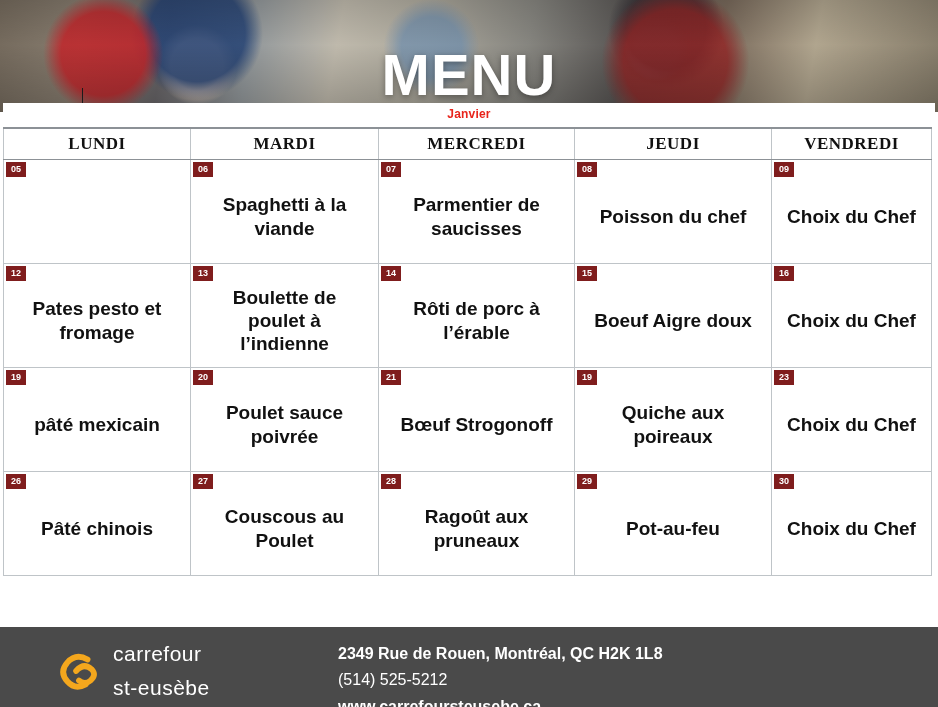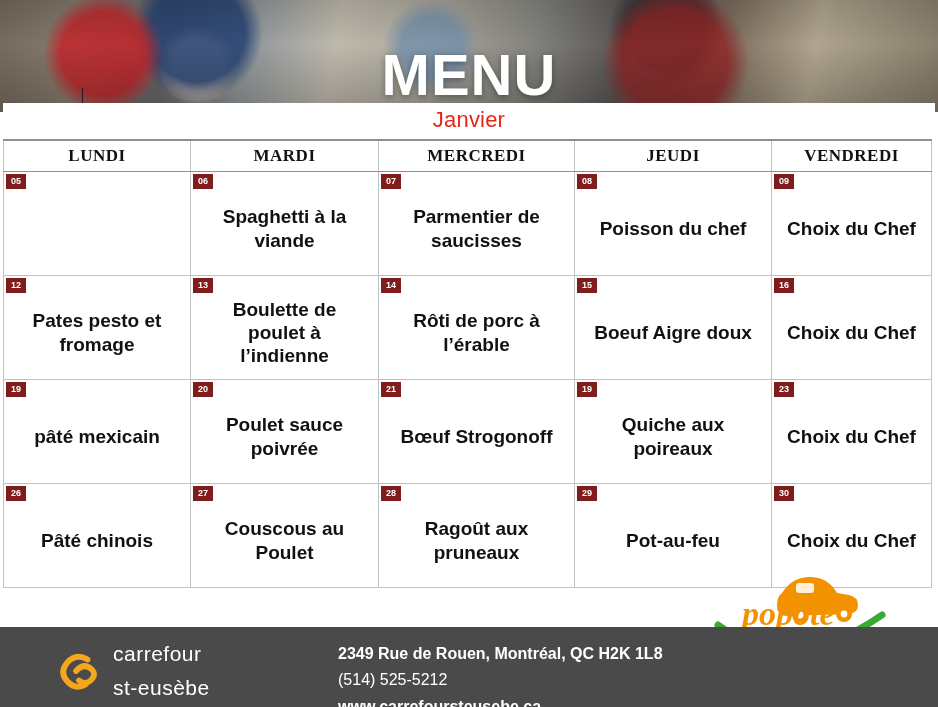--- a/index.html
+++ b/index.html
@@ -70,22 +70,22 @@
   .sheet {
     position: absolute;
     top: 103px; left: 3px;
     width: 932px; height: 524px;
     background: #ffffff;
   }
 
   .month {
     text-align: center;
     color: #e8241b;
-    font-weight: normal;
-    font-size: 22px;
+    font-weight: bold;
+    font-size: 12px;
     padding: 4px 0 6px;
     letter-spacing: 0.2px;
   }
 
   
   table.cal {
     border-collapse: collapse;
     width: 928px;
     table-layout: fixed;
   }
@@ -306,39 +306,20 @@
           </td>
           <td>
             <span class="daynum">30</span>
             <span class="dish">Choix du Chef</span>
           </td>
         </tr>
       </tbody>
     </table>
   </div>
 
-  <div class="popote">
-    <svg width="190" height="108" viewBox="0 0 190 108" xmlns="http://www.w3.org/2000/svg" aria-hidden="true">
-
-      <g>
-        <path d="M78 34 q10 -16 28 -16 q18 0 27 16 l12 2 q9 2 9 10 q0 8 -9 9 l-62 2 q-10 0 -10 -10 q0 -10 5 -13 z" fill="#f39200"></path>
-        <circle cx="96" cy="56" r="8" fill="#f39200"></circle>
-        <circle cx="96" cy="56" r="3.4" fill="#ffffff"></circle>
-        <circle cx="140" cy="55" r="8" fill="#f39200"></circle>
-        <circle cx="140" cy="55" r="3.4" fill="#ffffff"></circle>
-        <rect x="92" y="24" width="18" height="10" rx="3" fill="#ffffff" opacity="0.85"></rect>
-      </g>
-
-      <path d="M14 66 q72 54 164 -10" stroke="#3aaa35" stroke-width="7" fill="none" stroke-linecap="round"></path>
-
-      <text x="38" y="66" font-family="Liberation Serif, serif" font-style="italic" font-weight="bold" font-size="34" fill="#f39200">popote</text>
-
-      <text x="26" y="98" font-family="Liberation Serif, serif" font-style="italic" font-weight="bold" font-size="23" fill="#3aaa35" transform="rotate(-7 26 98)">roulante</text>
-    </svg>
-  </div>
 
   <div class="footer">
     <div class="footer-inner">
       <div class="carrefour">
         <svg class="carrefour-mark" viewBox="0 0 48 48" aria-hidden="true">
           <path d="M34 12 q-12 -7 -21 3 q-9 10 0 20 q8 9 19 3" stroke="#f4a71d" stroke-width="6" fill="none" stroke-linecap="round"></path>
           <path d="M22 24 q8 -9 16 -2 q6 6 -1 12 q-6 5 -12 0" stroke="#f4a71d" stroke-width="6" fill="none" stroke-linecap="round"></path>
         </svg>
         <div class="carrefour-text">
           <div class="l1">carrefour</div>

